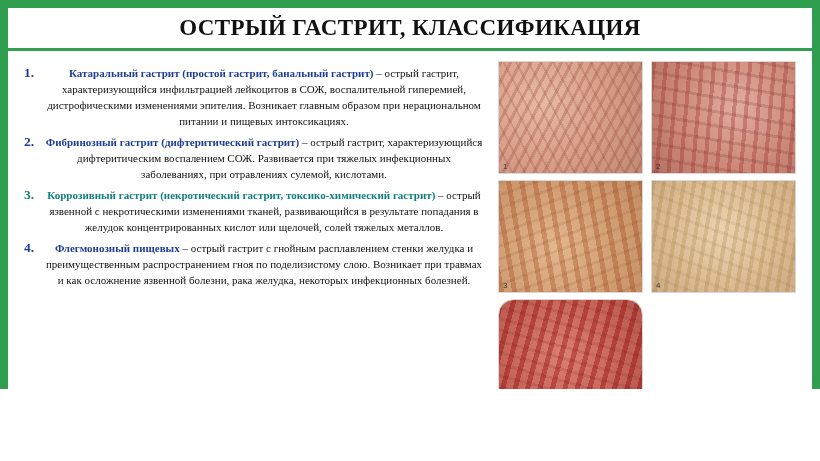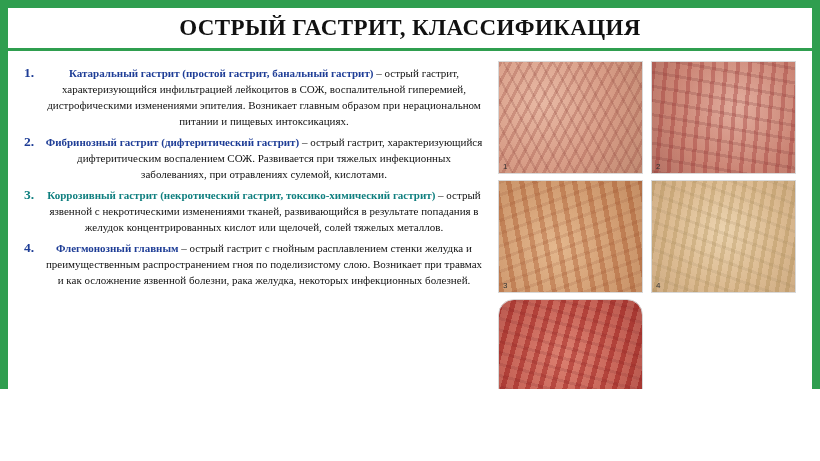--- a/index.html
+++ b/index.html
@@ -201,21 +201,21 @@
         <div class="item">
           <div class="num c-teal">3.</div>
           <div class="body">
             <span class="lead c-teal">Коррозивный гастрит (некротический гастрит, токсико-химический гастрит)</span><span> – острый язвенной с некротическими изменениями тканей, развивающийся в результате попадания в желудок концентрированных кислот или щелочей, солей тяжелых металлов.</span>
           </div>
         </div>
 
         <div class="item">
           <div class="num c-blue">4.</div>
           <div class="body">
-            <span class="lead c-blue">Флегмонозный главным</span><span> – острый гастрит с гнойным расплавлением стенки желудка и преимущественным распространением гноя по поделизистому слою. Возникает при травмах и как осложнение язвенной болезни, рака желудка, некоторых инфекционных болезней.</span>
+            <span class="lead c-blue">Флегмонозный пищевых</span><span> – острый гастрит с гнойным расплавлением стенки желудка и преимущественным распространением гноя по поделизистому слою. Возникает при травмах и как осложнение язвенной болезни, рака желудка, некоторых инфекционных болезней.</span>
           </div>
         </div>
 
       </div>
 
       <div class="img-col">
 
         <div class="cell tex1">
           <div class="num-tag">1</div>
           <div class="cap"></div>

